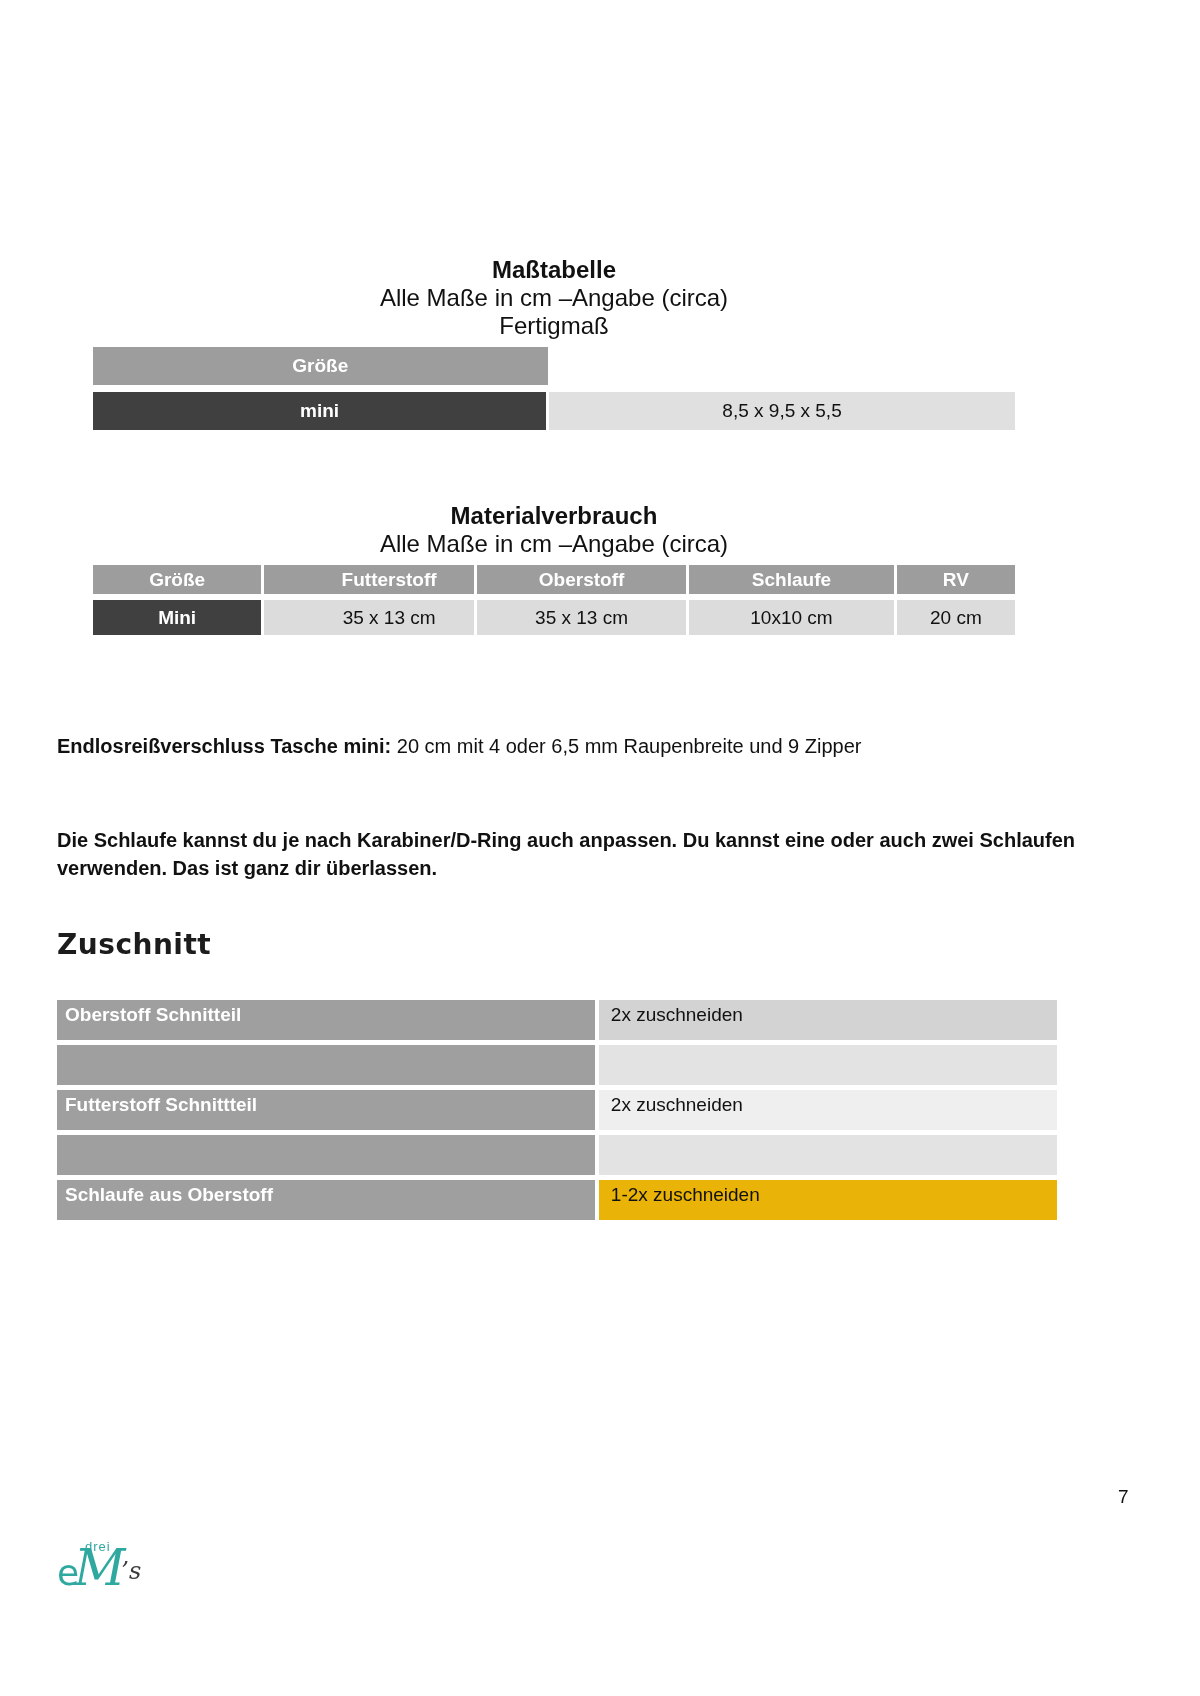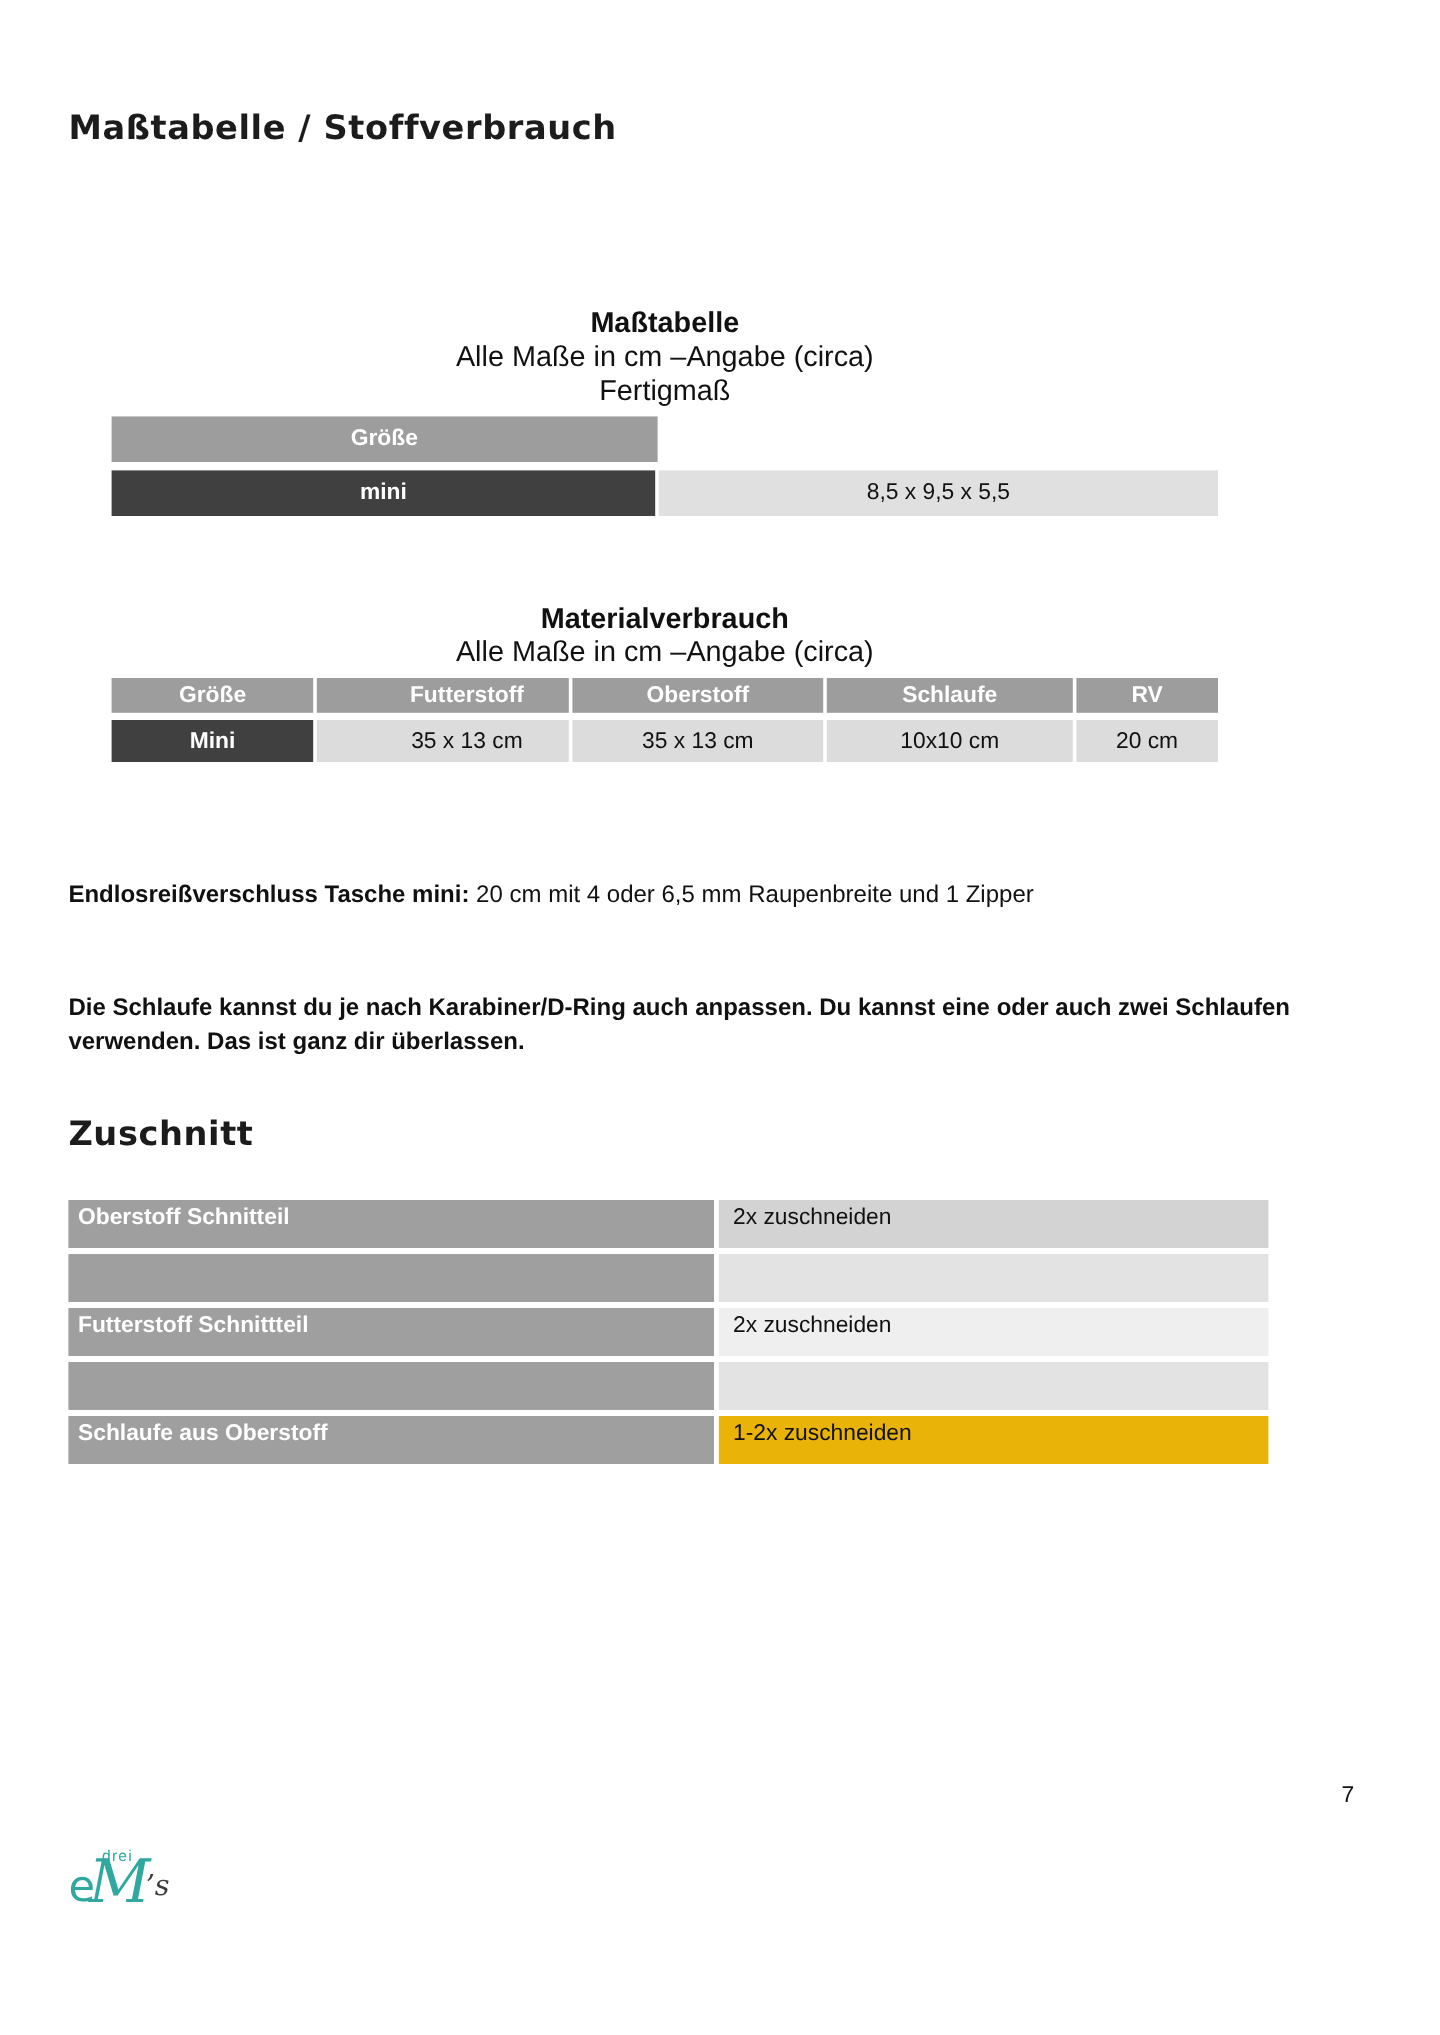--- a/index.html
+++ b/index.html
@@ -109,21 +109,20 @@
     color:#3c3c3c; font-size:24px;
     font-family:"DejaVu Serif", serif; font-style:italic;
     margin-left:-4px; margin-top:6px;
   }
 </style>
 </head>
 <body>
 
 <div class="page">
 
-  <div class="doc-title">Maßtabelle / Stoffverbrauch</div>
 
   <div class="block block1">
     <div class="cline bold">Maßtabelle</div>
     <div class="cline">Alle Maße in cm –Angabe (circa)</div>
     <div class="cline">Fertigmaß</div>
 
     <div class="gtable t1">
       <div class="grow r1">
         <div class="gcell hdr c1">Größe</div>
       </div>
@@ -151,21 +150,21 @@
         <div class="gcell val w2">35 x 13 cm</div>
         <div class="gcell val w3">35 x 13 cm</div>
         <div class="gcell val w4">10x10 cm</div>
         <div class="gcell val w5">20 cm</div>
       </div>
     </div>
   </div>
 
   <div class="note1">
     <span class="lbl">Endlosreißverschluss Tasche mini:</span>
-    <span>20 cm mit 4 oder 6,5 mm Raupenbreite und 1 Zipper</span>
+    <span>20 cm mit 4 oder 6,5 mm Raupenbreite und 9 Zipper</span>
   </div>
 
   <div class="note2">Die Schlaufe kannst du je nach Karabiner/D-Ring auch anpassen. Du kannst eine oder auch zwei Schlaufen verwenden. Das ist ganz dir überlassen.</div>
 
   <div class="section-title-2">Zuschnitt</div>
 
   <div class="ztable">
     <div class="zrow">
       <div class="zlabel">Oberstoff Schnitteil</div>
       <div class="zvalue">2x zuschneiden</div>

